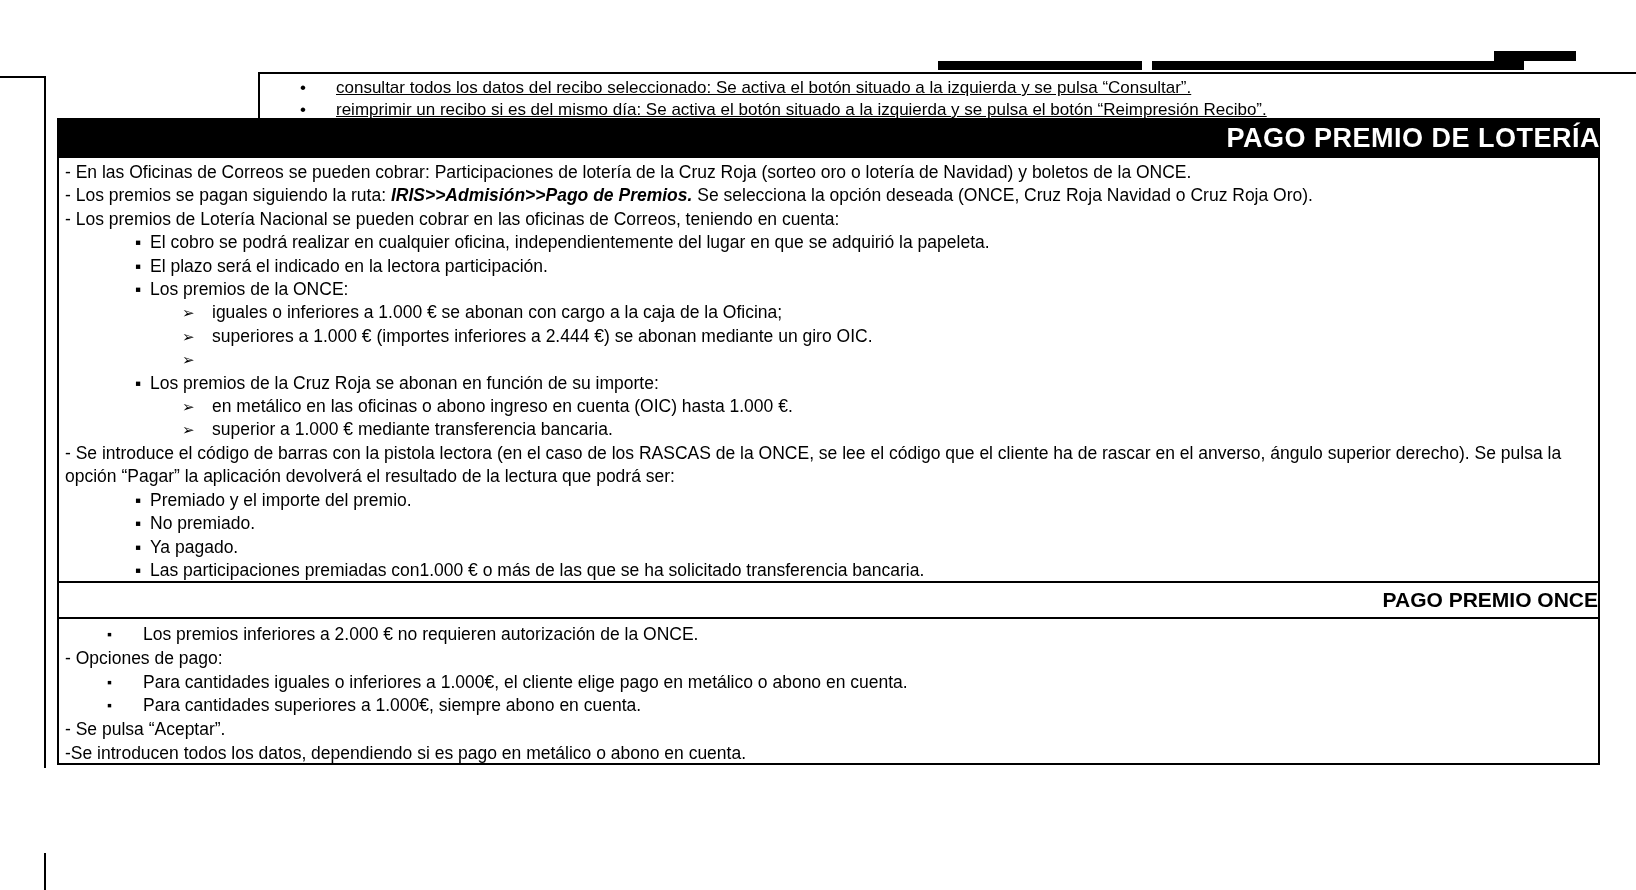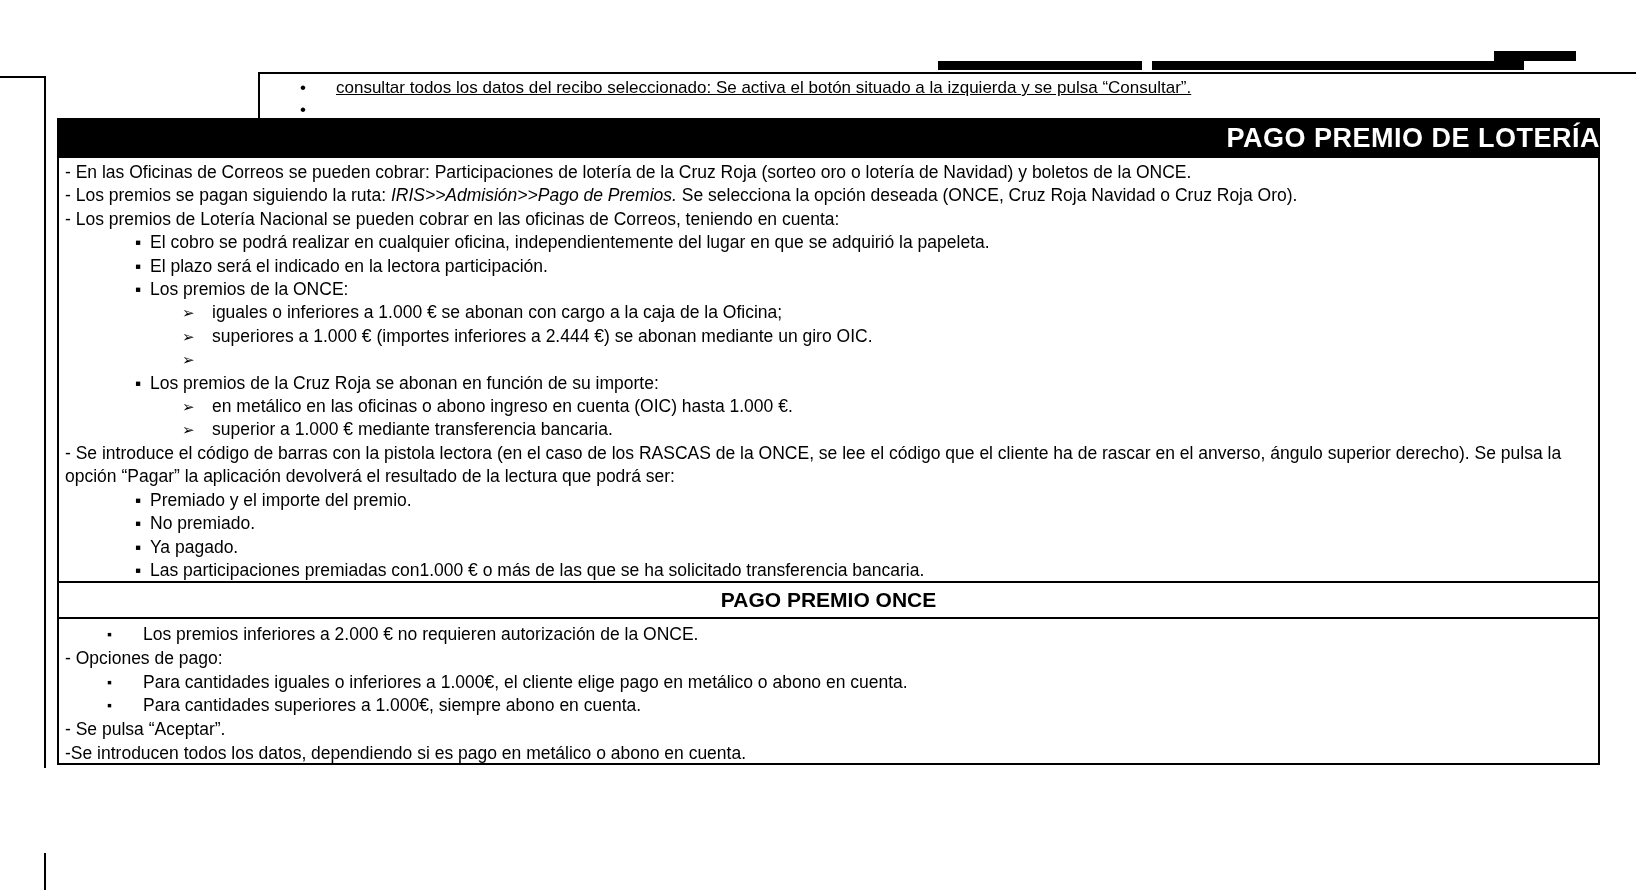--- a/index.html
+++ b/index.html
@@ -41,59 +41,60 @@
   .box1 {
     position:absolute; left:57px; top:158px; width:1543px; height:425px;
     border:2px solid #000; border-top:none; box-sizing:border-box;
     padding:3px 6px 16px 6px; font-size:17.5px; line-height:23.4px;
   }
 
   
   .oncebar {
     position:absolute; left:57px; top:583px; width:1543px; height:34px;
     border-left:2px solid #000; border-right:2px solid #000; box-sizing:border-box;
-    text-align:center; font-weight:bold; font-size:21px; line-height:33px;
+    text-align:right; font-weight:bold; font-size:21px; line-height:33px;
   }
 
   
   .box2 {
     position:absolute; left:57px; top:617px; width:1543px; height:148px;
     border:2px solid #000; box-sizing:border-box;
     padding:4px 6px 0 6px; font-size:17.5px; line-height:23.8px;
   }
 
   .p   { white-space:normal; }
   .li  { display:flex; }
   .b1  { margin-left:70px; }
   .b1 .mk { flex:0 0 15px; width:15px; }
   .b2  { margin-left:117px; }
   .b2 .mk { flex:0 0 30px; width:30px; font-size:15px; }
   .b1s { margin-left:42px; }
   .b1s .mk { flex:0 0 36px; width:36px; font-size:14px; }
-  .bolditalic { font-weight:normal; font-style:italic; }
+  .bolditalic { font-weight:bold; font-style:italic; }
 </style>
 </head>
 <body>
 
 <div class="canvas">
 
   <div class="hline hl-topleft"></div>
   <div class="vline vl-outer"></div>
   <div class="vline vl-bottom"></div>
   <div class="bar barA"></div>
   <div class="bar barB"></div>
   <div class="bar barC"></div>
 
   <div class="topbox">
     <div class="row">
       <span class="mk">•</span>
       <span class="txt">consultar todos los datos del recibo seleccionado: Se activa el botón situado a la izquierda y se pulsa “Consultar”.</span>
     </div>
     <div class="row">
       <span class="mk">•</span>
+      <span class="txt">reimprimir un recibo si es del mismo día: Se activa el botón situado a la izquierda y se pulsa el botón “Reimpresión Recibo”.</span>
     </div>
   </div>
 
   <div class="titlebar">PAGO PREMIO DE LOTERÍA</div>
 
   <div class="box1">
     <div class="p">- En las Oficinas de Correos se pueden cobrar: Participaciones de lotería de la Cruz Roja (sorteo oro o lotería de Navidad) y boletos de la ONCE.</div>
     <div class="p"><span>- Los premios se pagan siguiendo la ruta: </span><span class="bolditalic">IRIS&gt;&gt;Admisión&gt;&gt;Pago de Premios.</span><span> Se selecciona la opción deseada (ONCE, Cruz Roja Navidad o Cruz Roja Oro).</span></div>
     <div class="p">- Los premios de Lotería Nacional se pueden cobrar en las oficinas de Correos, teniendo en cuenta:</div>
 

